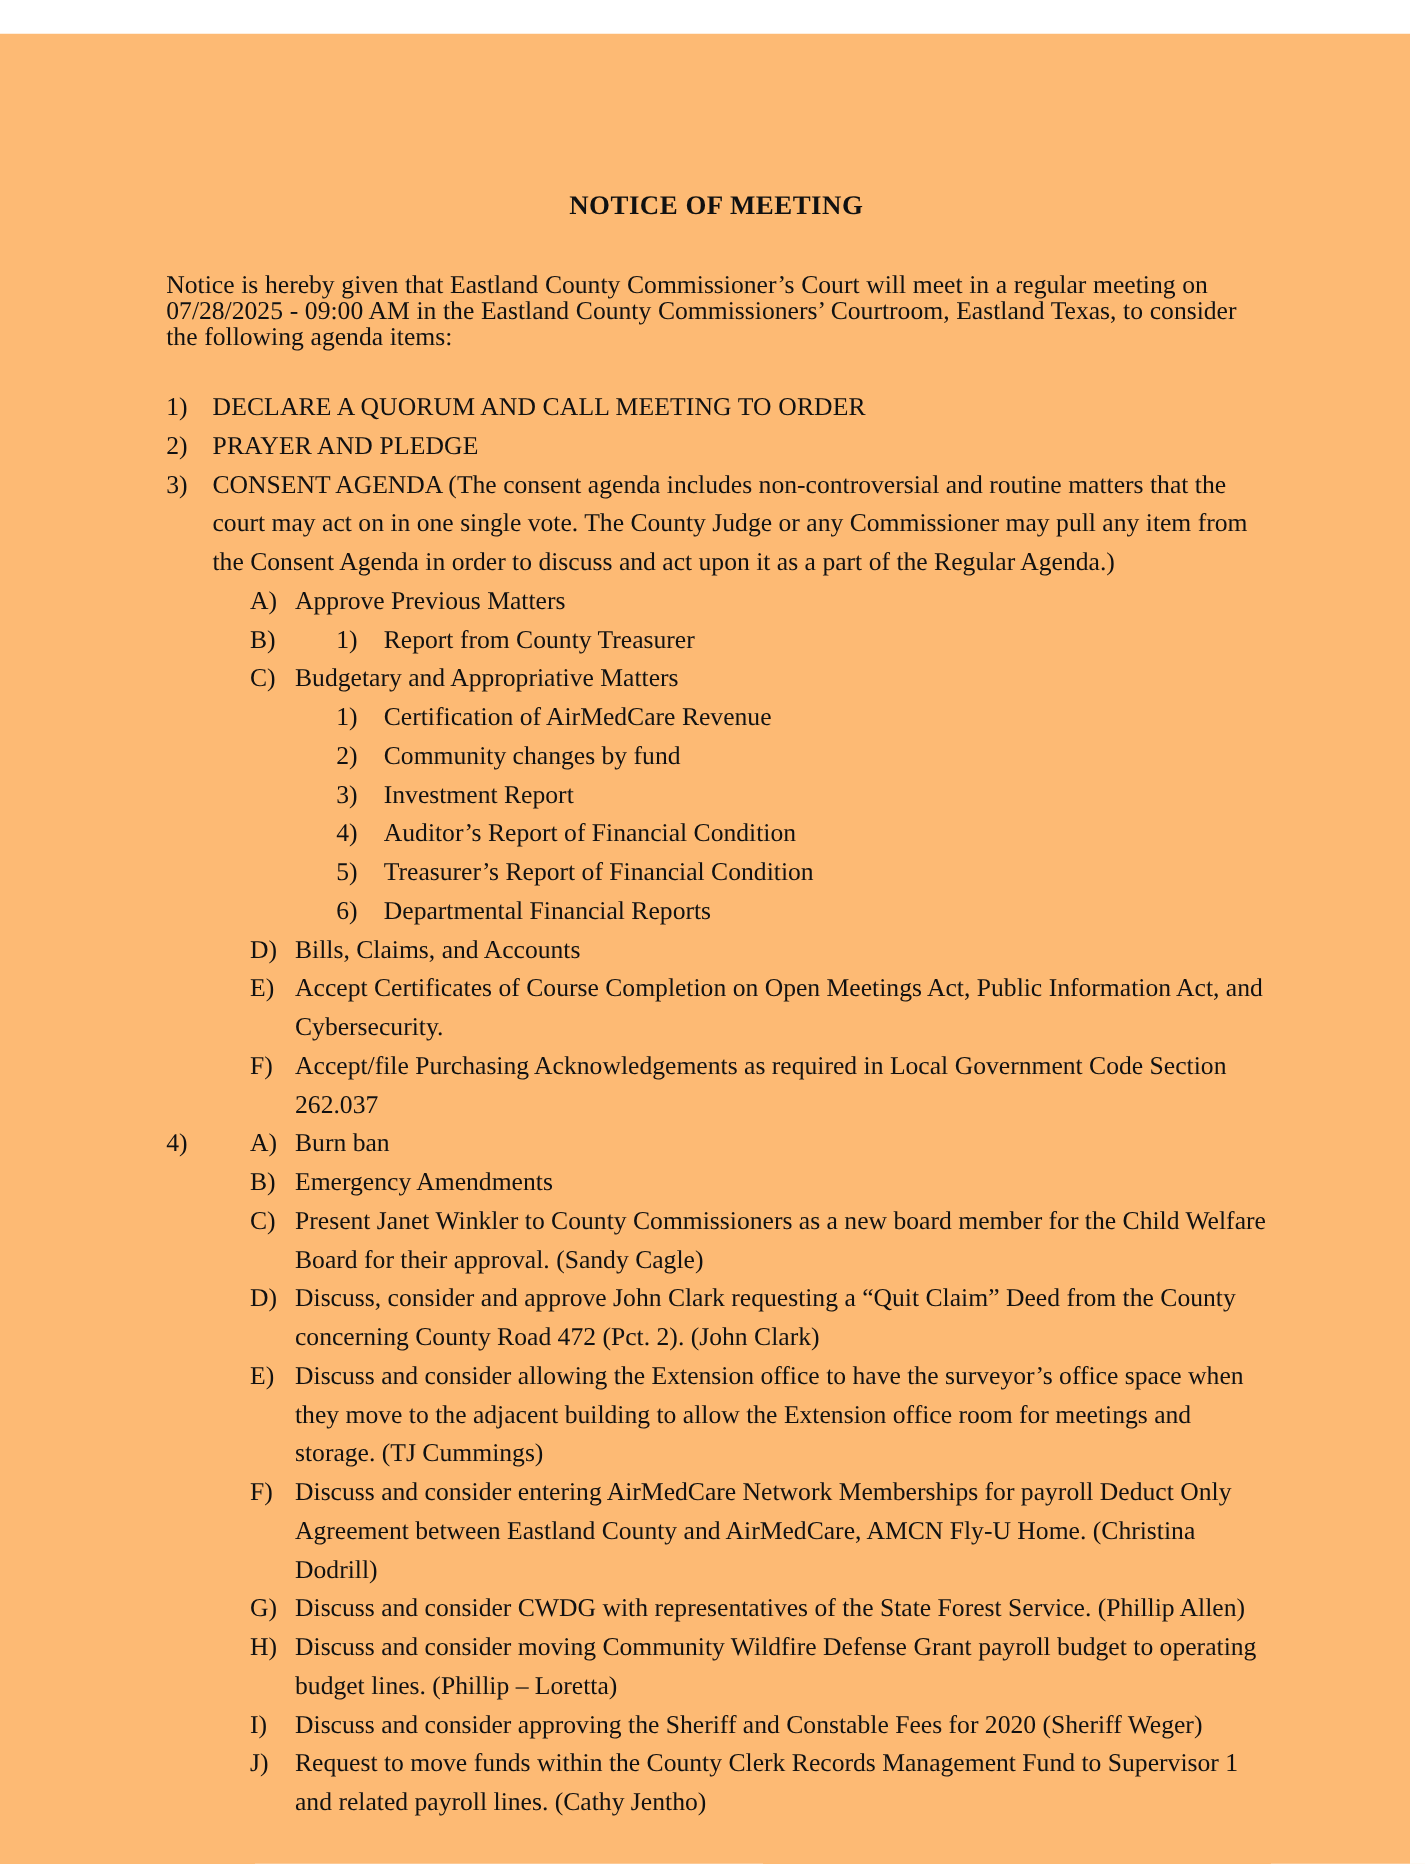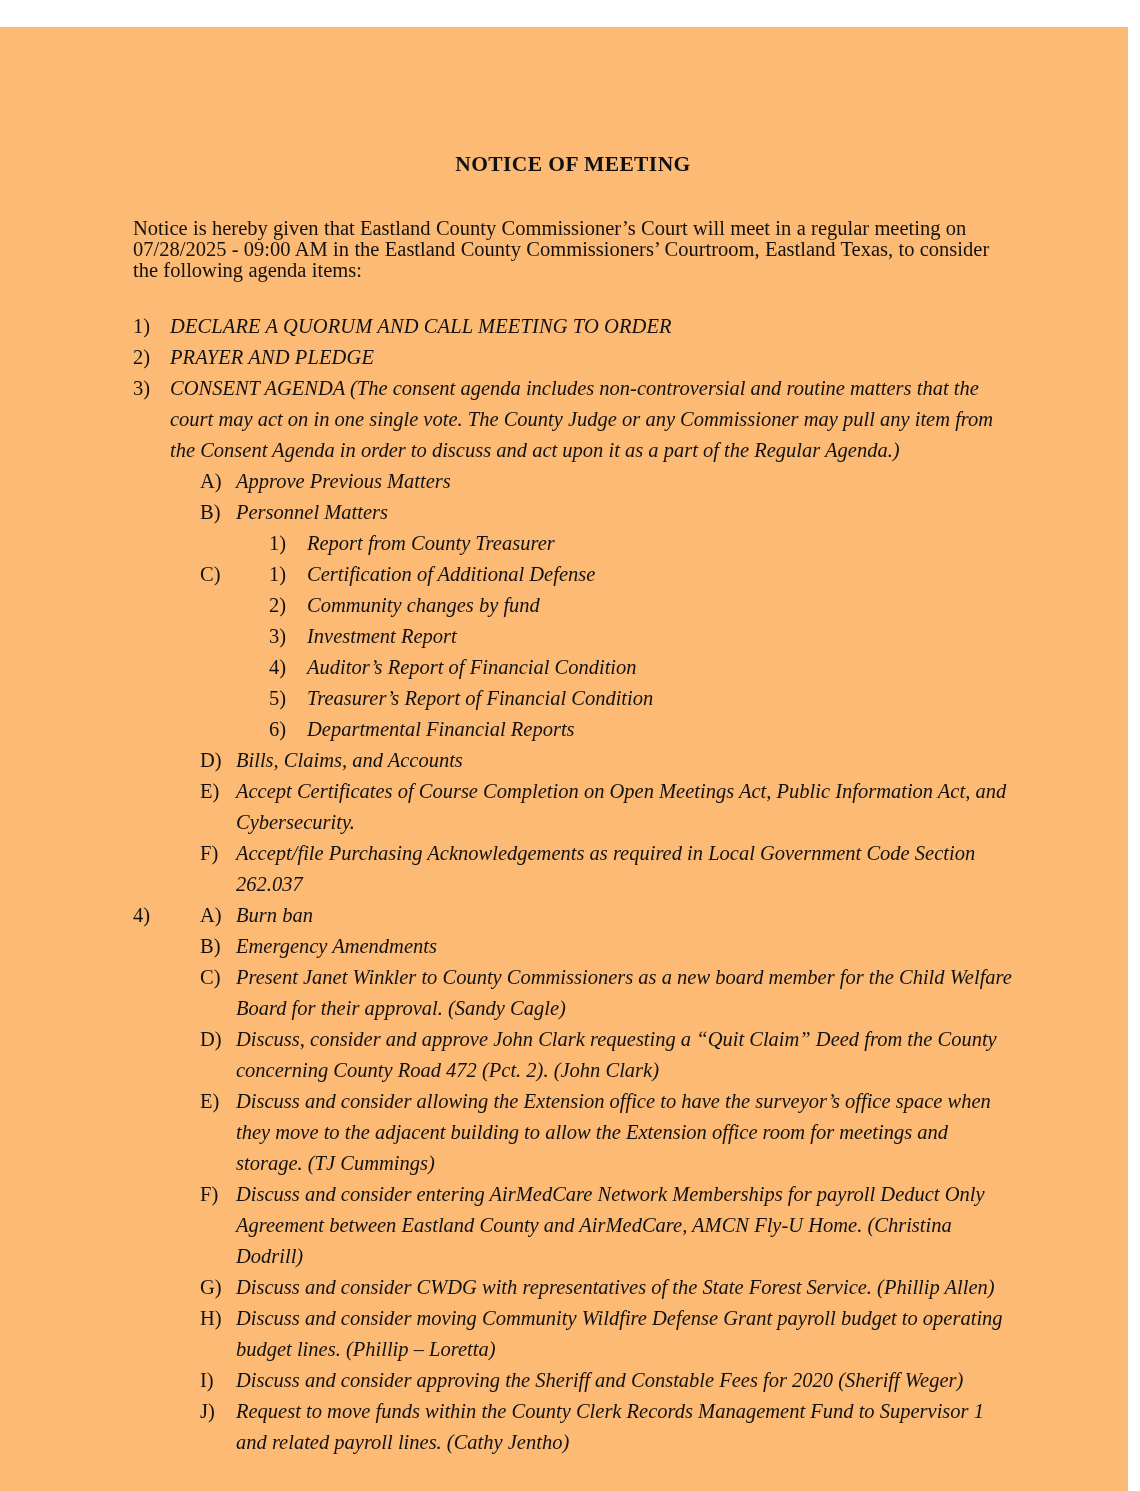--- a/index.html
+++ b/index.html
@@ -105,21 +105,20 @@
   }
   ol.lvl3 > li > .marker {
     position: absolute;
     left: 0;
     top: 0;
     width: 32px;
     text-align: left;
   }
   .body-text {
     display: block;
-    font-style: italic;
   }
 </style>
 </head>
 <body>
 
 <div class="page">
   <div class="content">
 
     <h1 class="doc-title">NOTICE OF MEETING</h1>
 
@@ -137,34 +136,34 @@
         <li>
           <span class="marker">3)</span>
           <span class="body-text">CONSENT AGENDA (The consent agenda includes non-controversial and routine matters that the court may act on in one single vote. The County Judge or any Commissioner may pull any item from the Consent Agenda in order to discuss and act upon it as a part of the Regular Agenda.)</span>
           <ol class="lvl2">
             <li>
               <span class="marker">A)</span>
               <span class="body-text">Approve Previous Matters</span>
             </li>
             <li>
               <span class="marker">B)</span>
-              <span class="body-text">Personnel Matters</span>
               <ol class="lvl3">
                 <li>
                   <span class="marker">1)</span>
                   <span class="body-text">Report from County Treasurer</span>
                 </li>
               </ol>
             </li>
             <li>
               <span class="marker">C)</span>
+              <span class="body-text">Budgetary and Appropriative Matters</span>
               <ol class="lvl3">
                 <li>
                   <span class="marker">1)</span>
-                  <span class="body-text">Certification of Additional Defense</span>
+                  <span class="body-text">Certification of AirMedCare Revenue</span>
                 </li>
                 <li>
                   <span class="marker">2)</span>
                   <span class="body-text">Community changes by fund</span>
                 </li>
                 <li>
                   <span class="marker">3)</span>
                   <span class="body-text">Investment Report</span>
                 </li>
                 <li>

